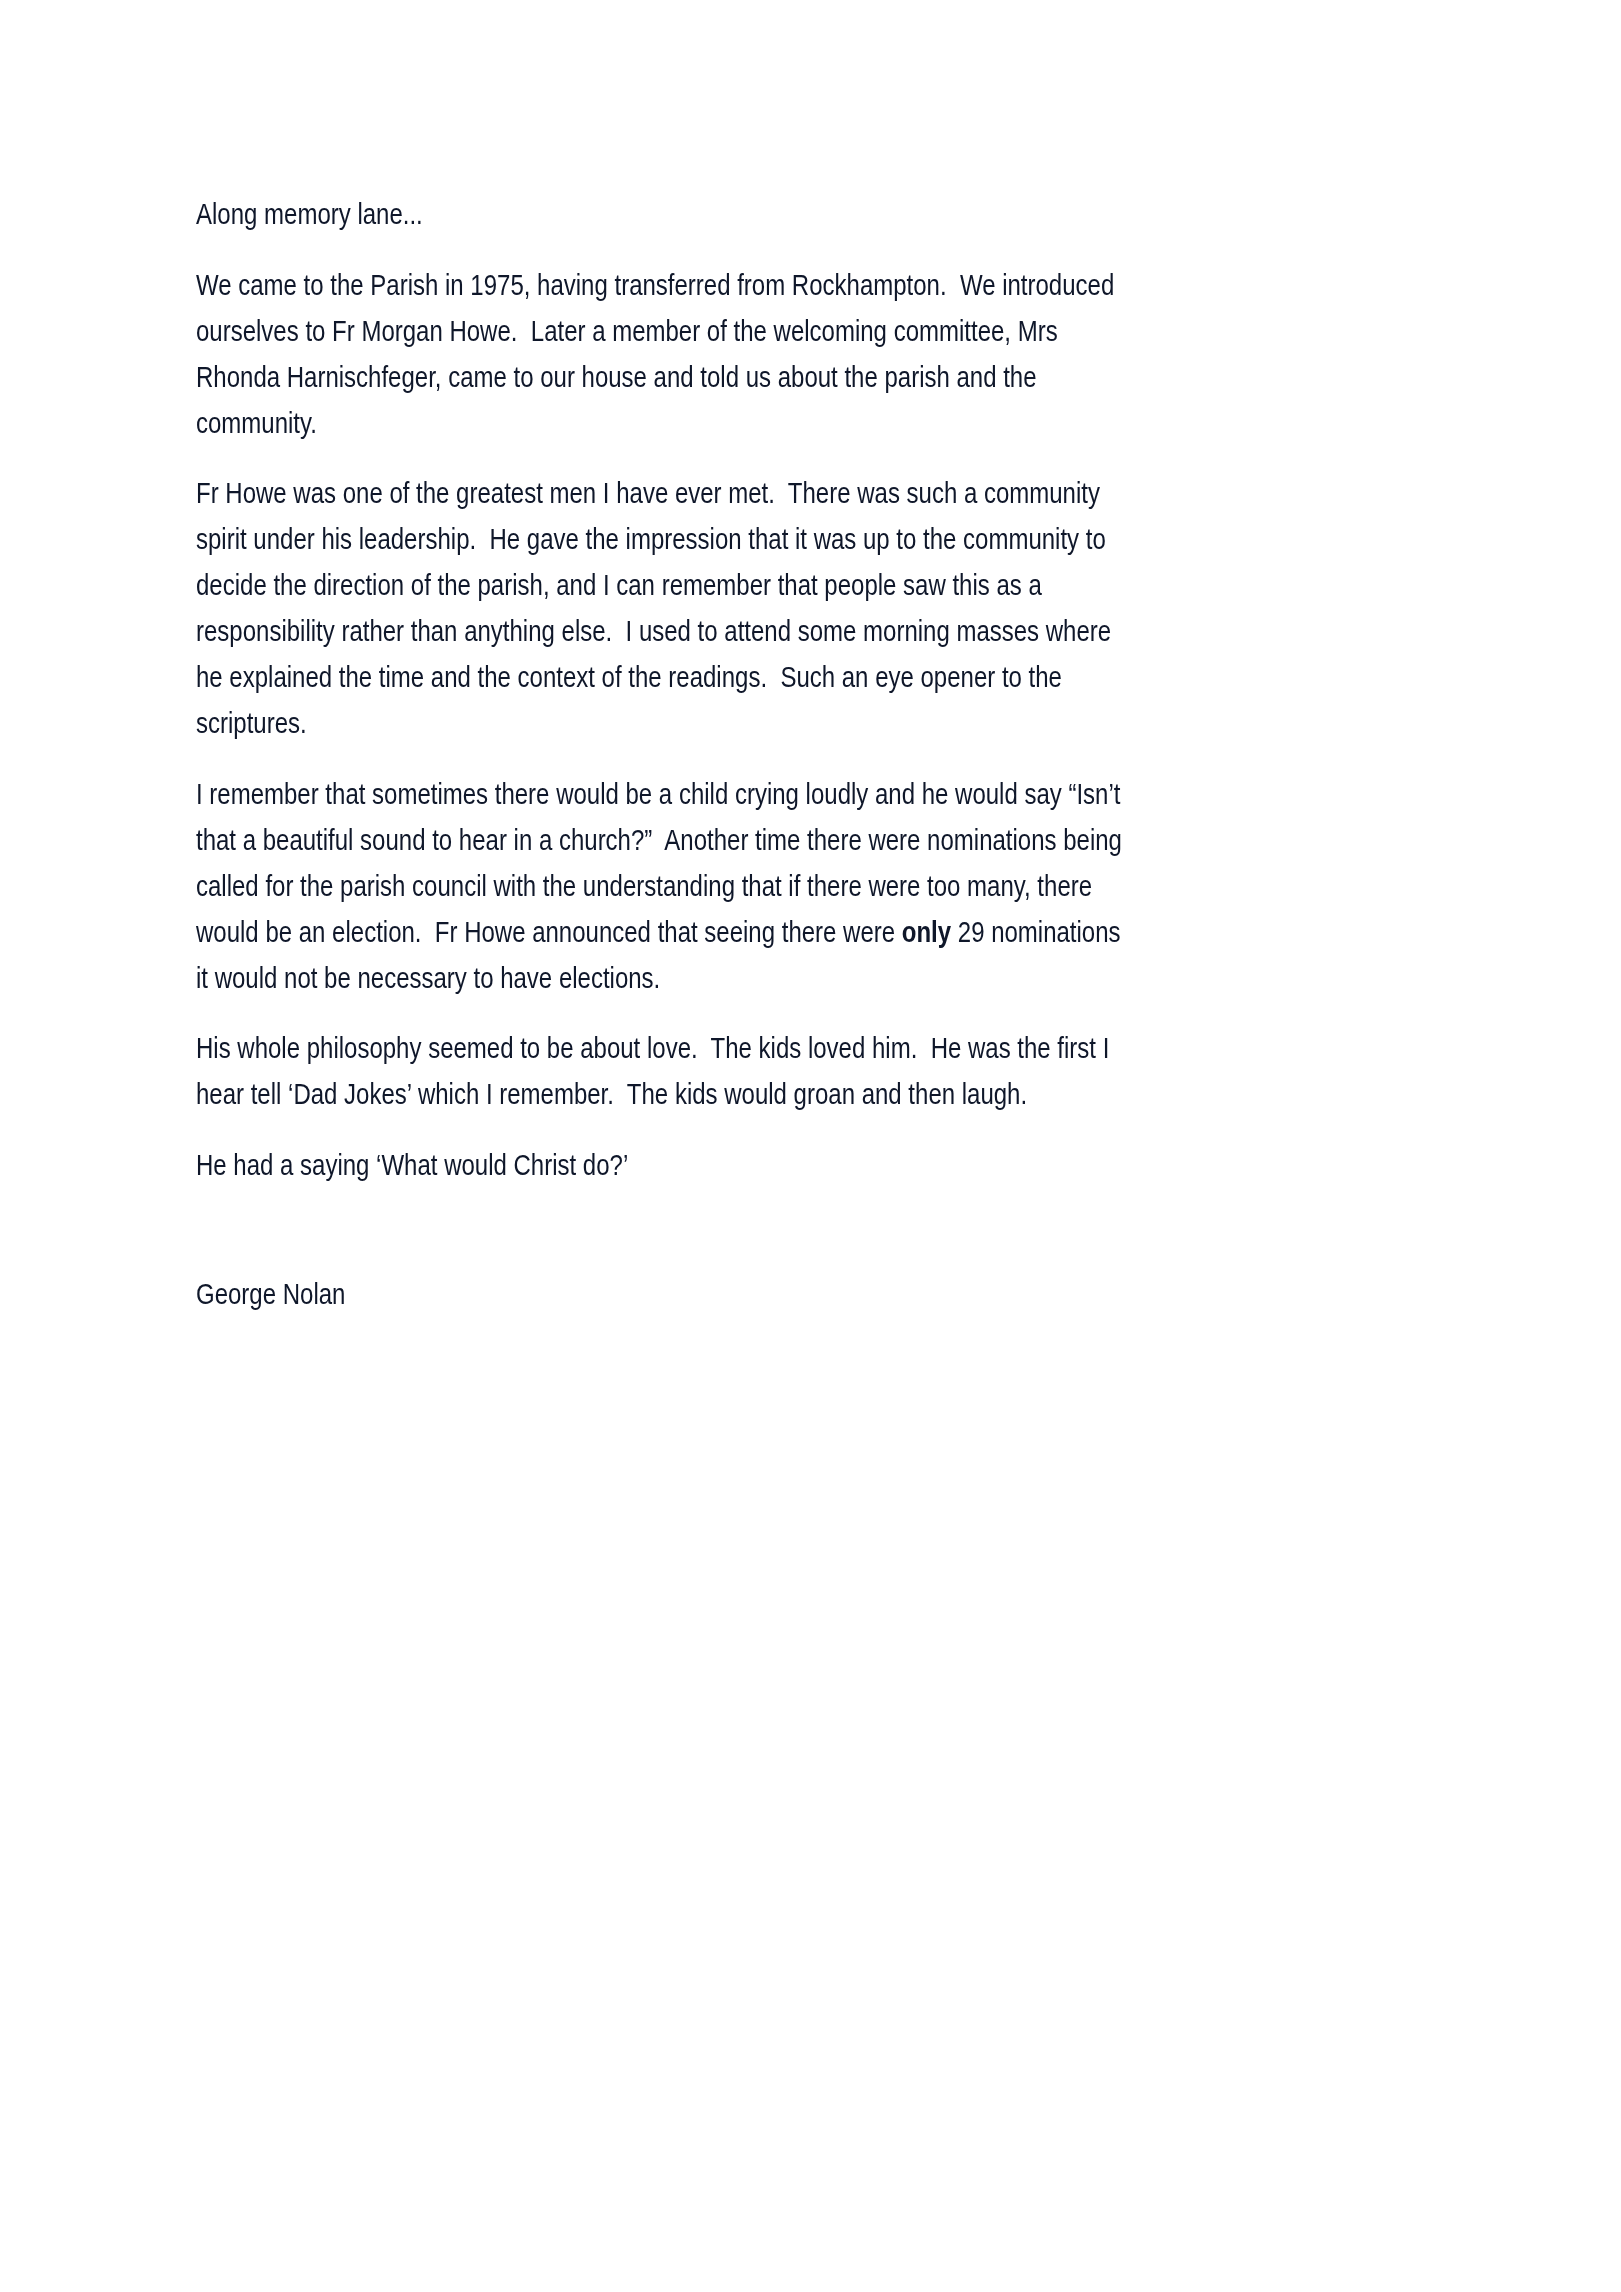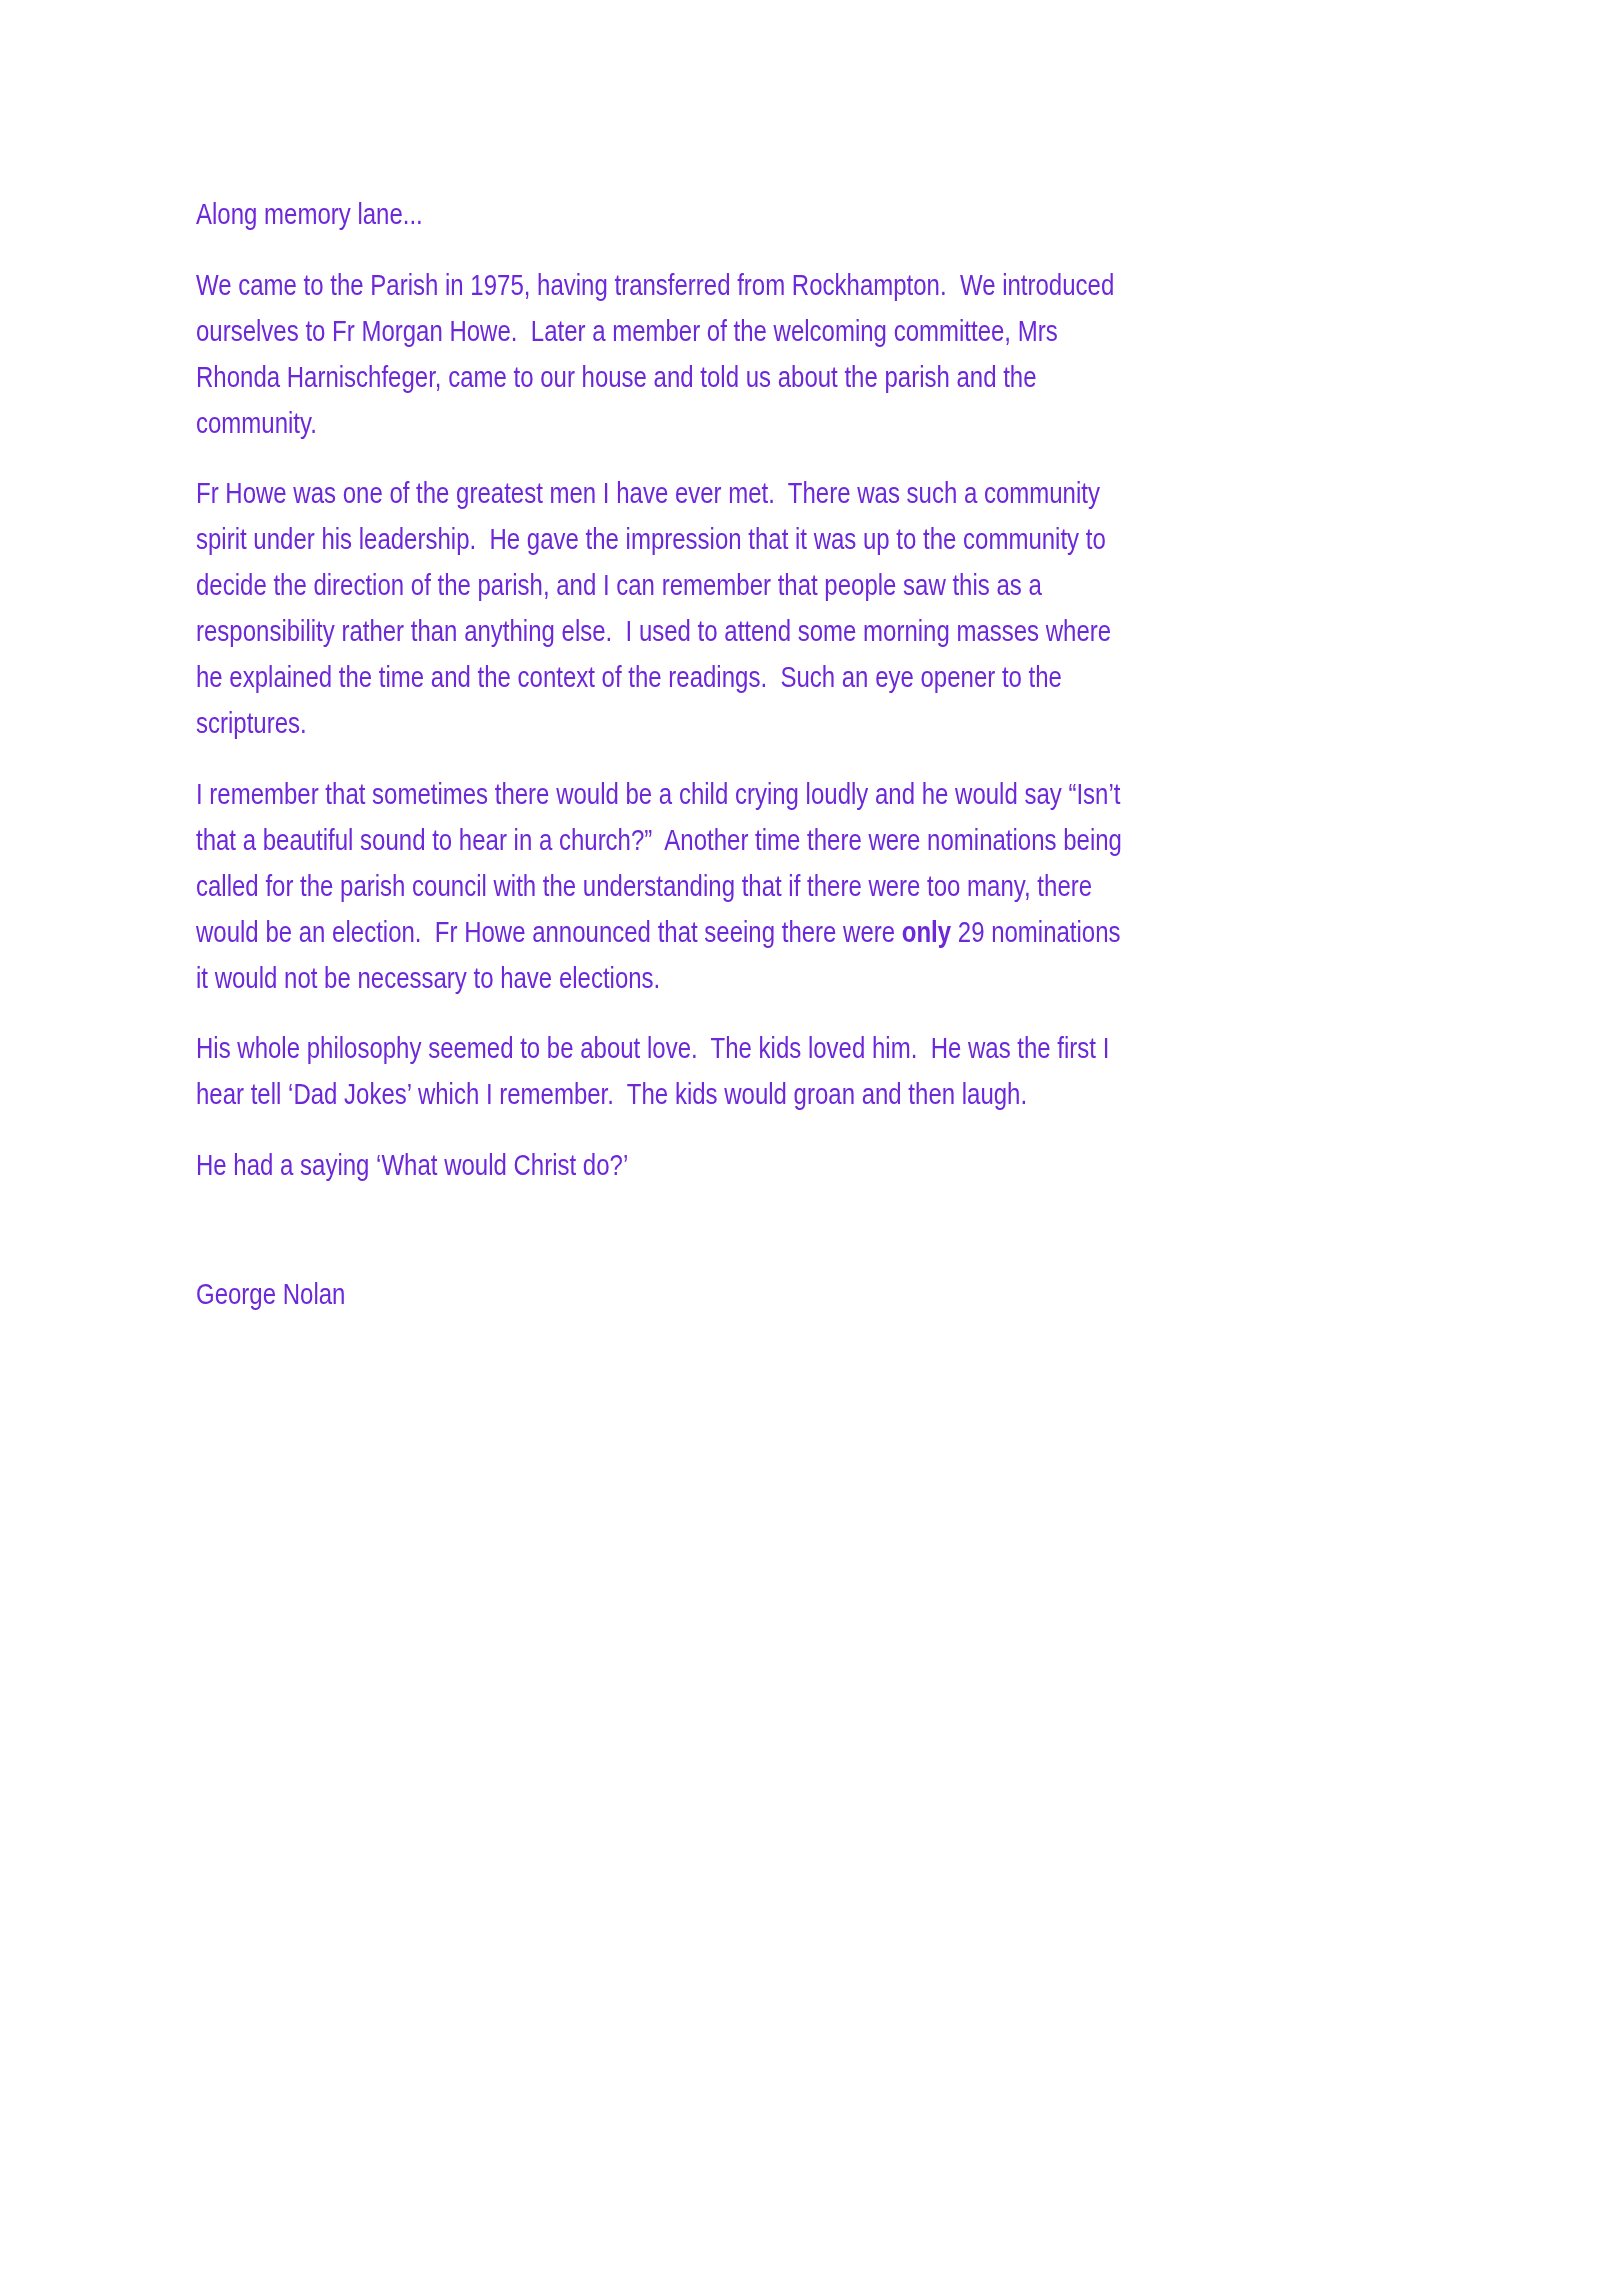--- a/index.html
+++ b/index.html
@@ -7,21 +7,21 @@
     padding: 0;
     background: #ffffff;
   }
   .page {
     position: relative;
     width: 1621px;
     height: 1772px;
     background: #ffffff;
     overflow: hidden;
     font-family: "Liberation Sans", sans-serif;
-    color: #6d28d9;
+    color: #0f172a;
   }
   .content {
     position: absolute;
     left: 196px;
     top: 191px;
     width: 1529px;
     transform: scaleX(0.8);      
     transform-origin: top left;
     font-size: 30px;
     line-height: 46px;

